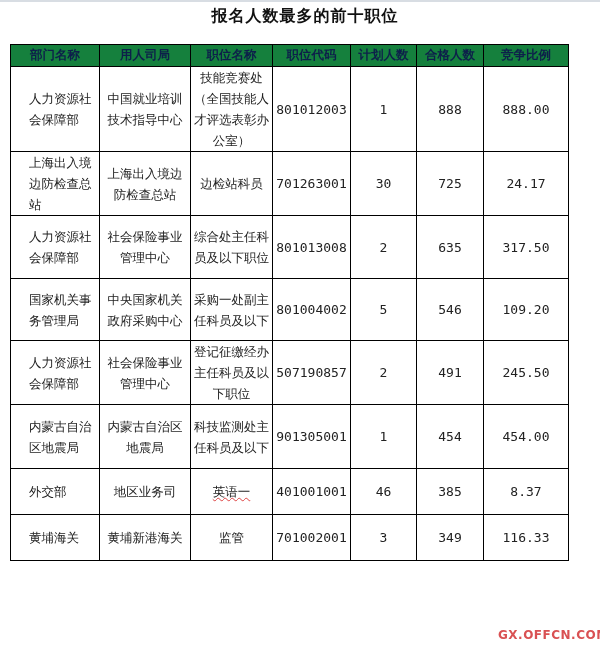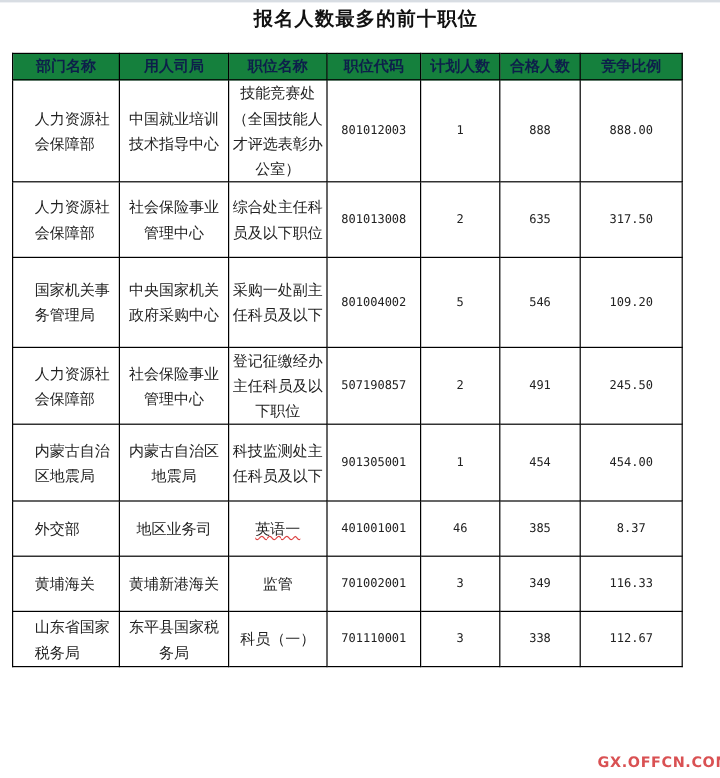--- a/index.html
+++ b/index.html
@@ -17,21 +17,21 @@
     position: absolute; left: 10px; top: 44px;
     border-collapse: collapse; table-layout: fixed;
   }
   th, td { border: 1px solid #000; padding: 0; text-align: center; vertical-align: middle; }
   th {
     background: #15803d; color: #0d1f4a; font-weight: bold; font-size: 12.5px; height: 21px;
     font-family: "DejaVu Sans", sans-serif;
   }
   td { font-size: 12.5px; color: #222; line-height: 21px; }
   td.left { text-align: left; padding-left: 18px; }
-  td.num { font-family: "DejaVu Sans Mono", monospace; font-size: 10px; color: #222; }
+  td.num { font-family: "DejaVu Sans Mono", monospace; font-size: 13px; color: #222; }
   td.pos { padding: 0 3px; }
   .squiggle { text-decoration: underline wavy #d44; text-decoration-thickness: 1px; text-align: center; }
   .watermark {
     position: absolute; left: 495px; top: 628px; background: #fff; padding: 0 3px;
     font-family: "DejaVu Sans", sans-serif; font-weight: bold; font-size: 12px; color: #d8484a;
     letter-spacing: 0.5px; opacity: 0.95;
   }
 </style>
 </head>
 <body>
@@ -63,30 +63,39 @@
   <tbody>
     <tr style="height:84px">
       <td class="left">人力资源社会保障部</td>
       <td class="pos">中国就业培训技术指导中心</td>
       <td class="pos">技能竞赛处（全国技能人才评选表彰办公室）</td>
       <td class="num">801012003</td>
       <td class="num">1</td>
       <td class="num">888</td>
       <td class="num">888.00</td>
     </tr>
+    <tr style="height:46px">
+      <td class="left">上海出入境边防检查总站</td>
+      <td class="pos">上海出入境边防检查总站</td>
+      <td class="pos">边检站科员</td>
+      <td class="num">701263001</td>
+      <td class="num">30</td>
+      <td class="num">725</td>
+      <td class="num">24.17</td>
+    </tr>
     <tr style="height:63px">
       <td class="left">人力资源社会保障部</td>
       <td class="pos">社会保险事业管理中心</td>
       <td class="pos">综合处主任科员及以下职位</td>
       <td class="num">801013008</td>
       <td class="num">2</td>
       <td class="num">635</td>
       <td class="num">317.50</td>
     </tr>
-    <tr style="height:75px">
+    <tr style="height:62px">
       <td class="left">国家机关事务管理局</td>
       <td class="pos">中央国家机关政府采购中心</td>
       <td class="pos">采购一处副主任科员及以下</td>
       <td class="num">801004002</td>
       <td class="num">5</td>
       <td class="num">546</td>
       <td class="num">109.20</td>
     </tr>
     <tr style="height:63px">
       <td class="left">人力资源社会保障部</td>
@@ -117,25 +126,16 @@
     </tr>
     <tr style="height:46px">
       <td class="left">黄埔海关</td>
       <td class="pos">黄埔新港海关</td>
       <td class="pos">监管</td>
       <td class="num">701002001</td>
       <td class="num">3</td>
       <td class="num">349</td>
       <td class="num">116.33</td>
     </tr>
-    <tr style="height:46px">
-      <td class="left">山东省国家税务局</td>
-      <td class="pos">东平县国家税务局</td>
-      <td class="pos">科员（一）</td>
-      <td class="num">701110001</td>
-      <td class="num">3</td>
-      <td class="num">338</td>
-      <td class="num">112.67</td>
-    </tr>
   </tbody>
 </table>
 
 <div class="watermark">GX.OFFCN.COM</div>
 
 </body></html>

